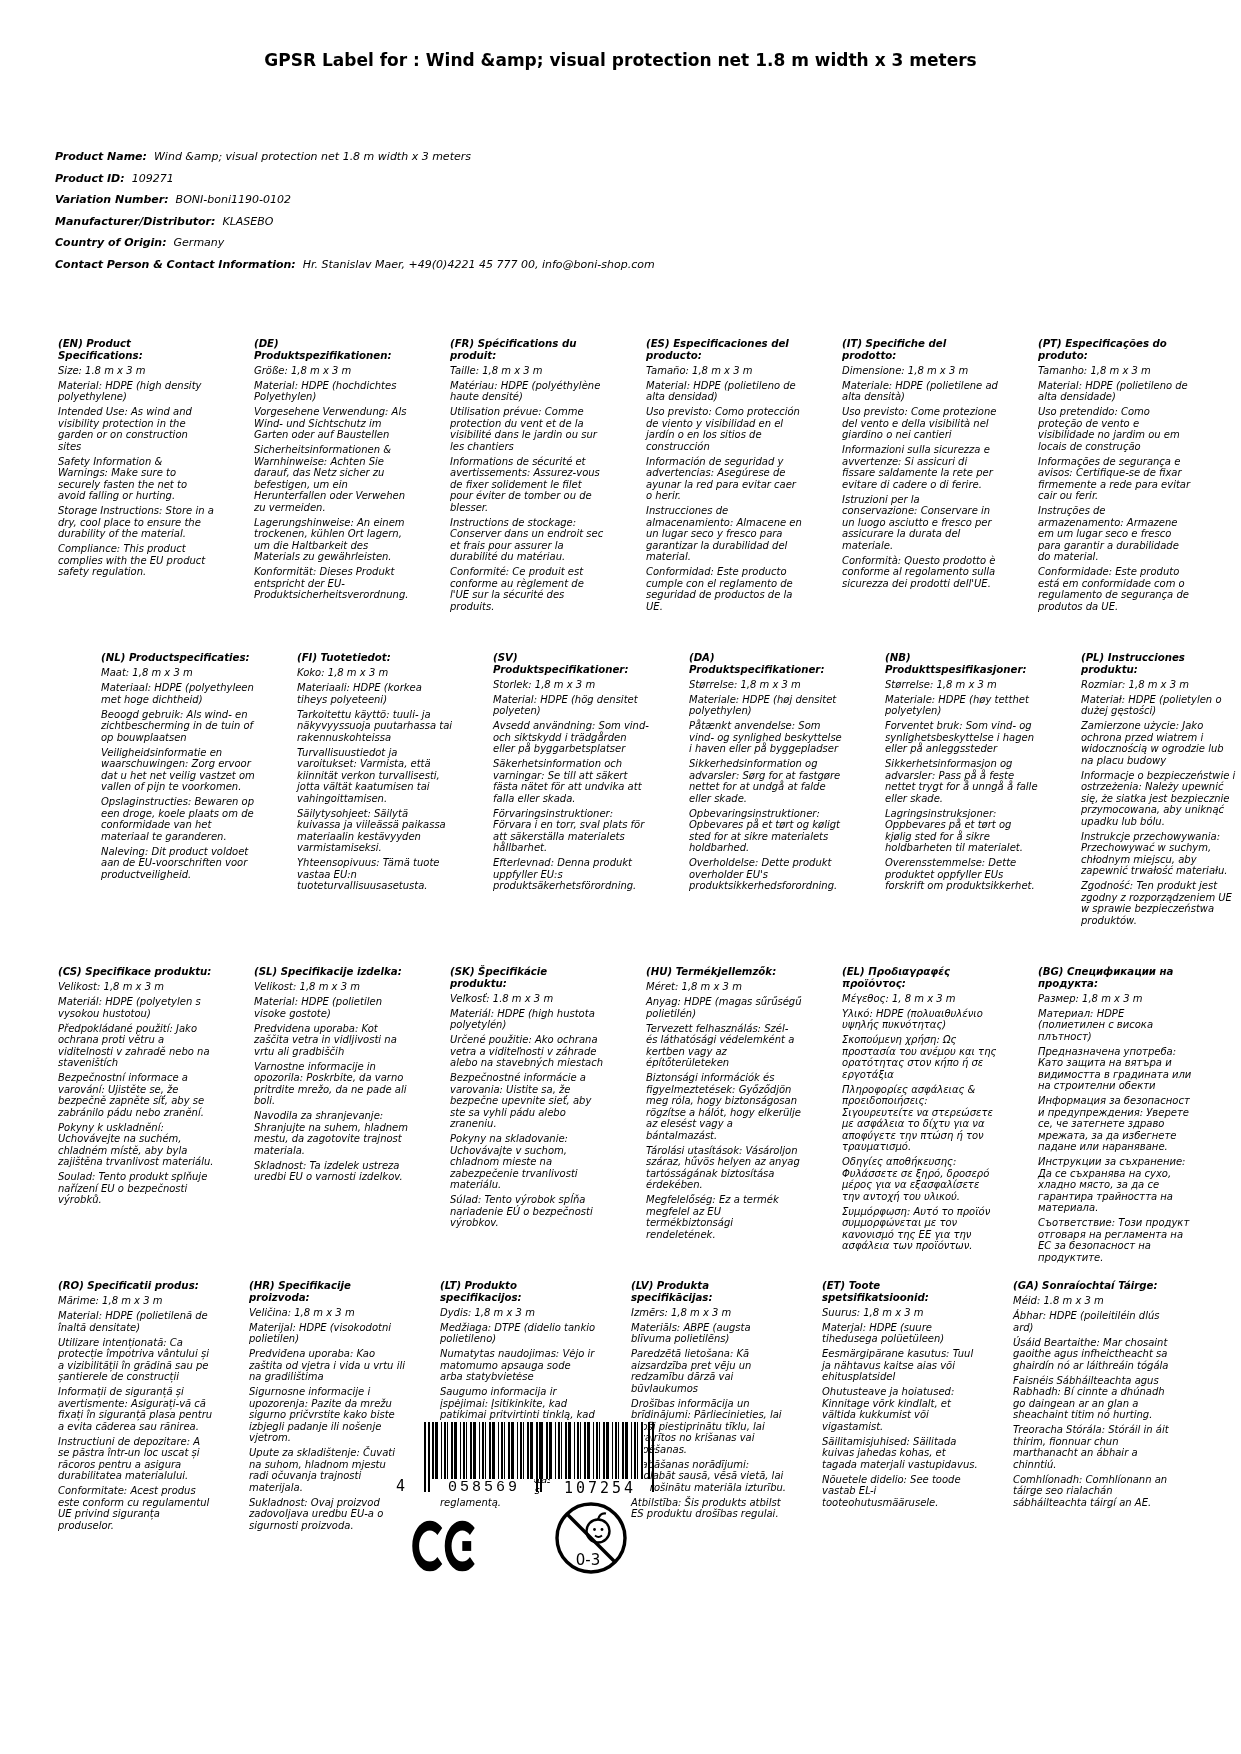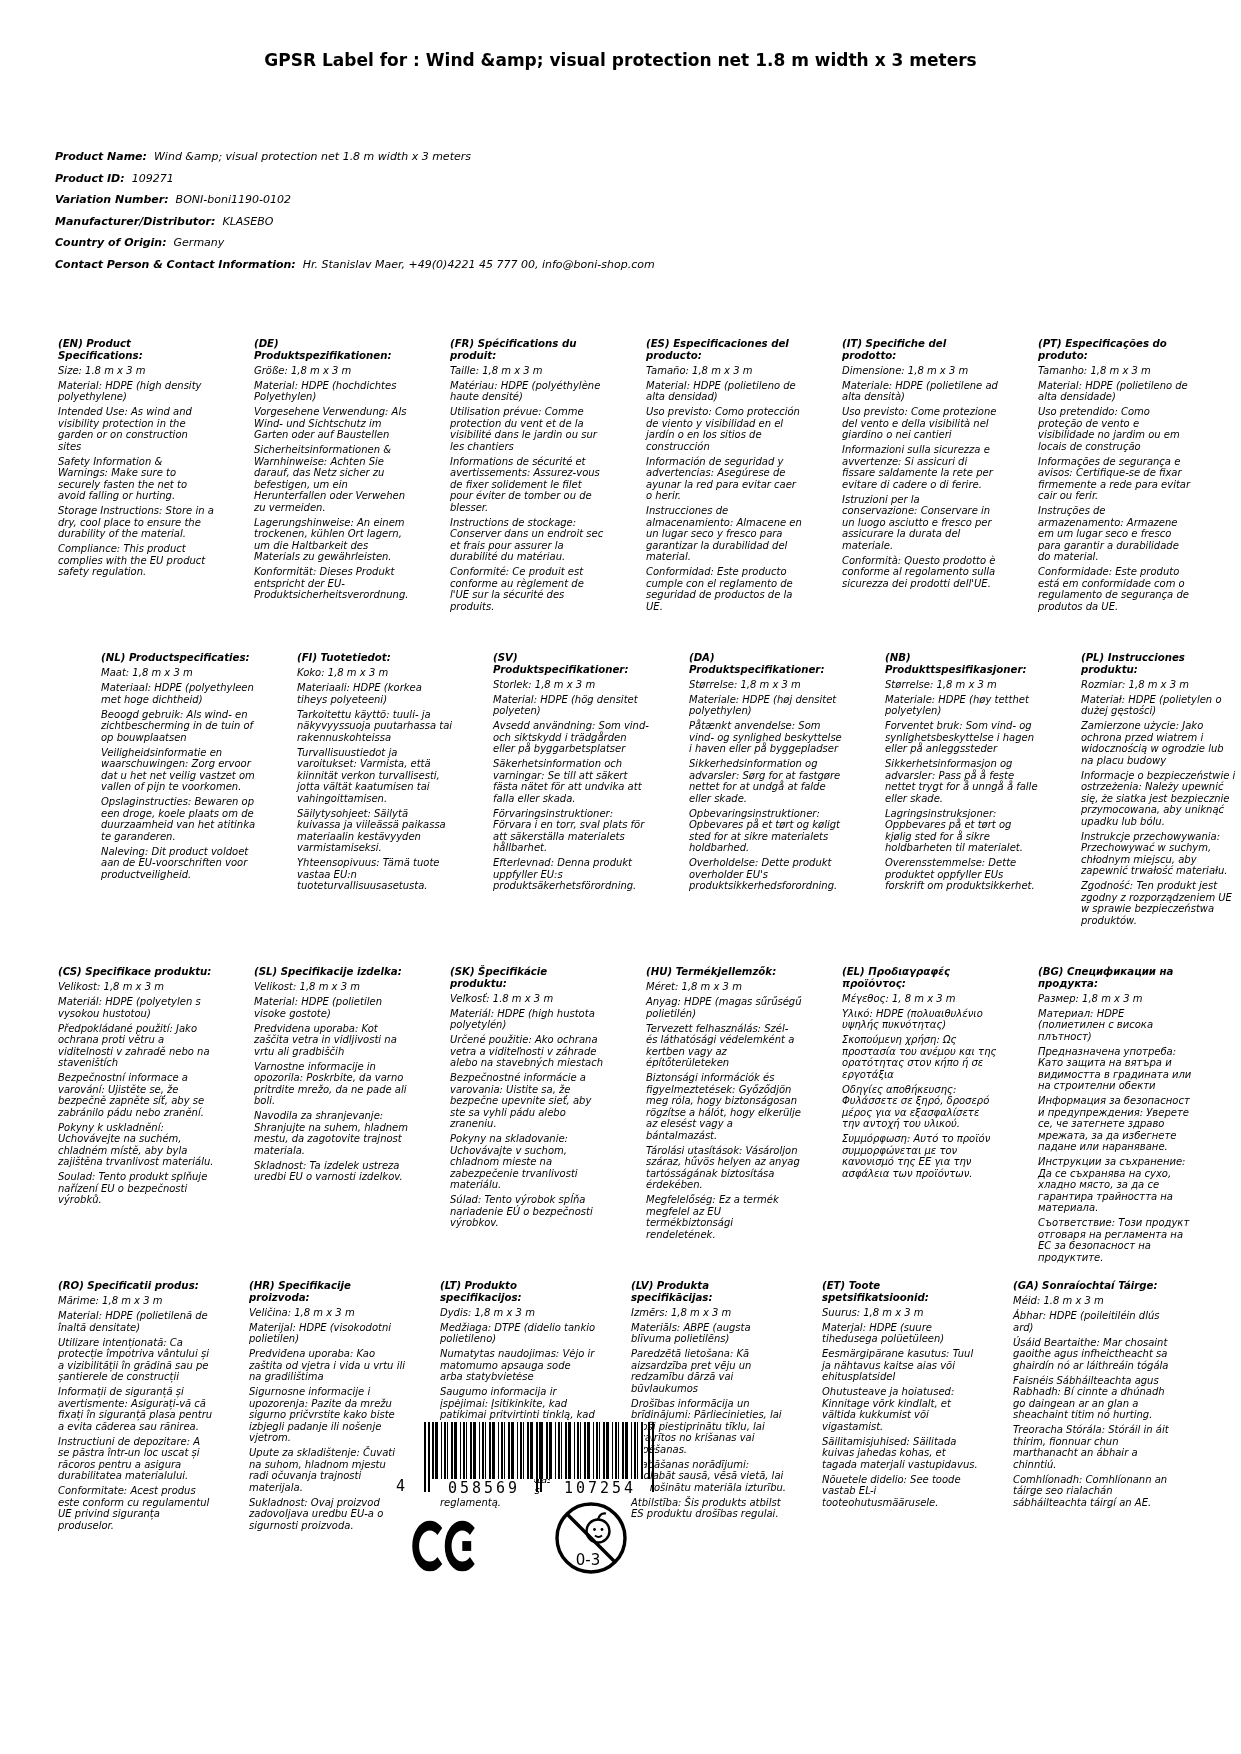--- a/index.html
+++ b/index.html
@@ -38,21 +38,21 @@
   }
   .bc-guard{position:absolute;top:0;width:2px;height:70px;background:#000;}
   .bc-guard.gl1{left:34px;} .bc-guard.gl2{left:38px;}
   .bc-guard.gc1{left:146px;} .bc-guard.gc2{left:150px;}
   .bc-guard.gr1{left:258px;} .bc-guard.gr2{left:262px;}
   .bc-num{
     position:absolute;top:57px;font-family:"DejaVu Sans Mono","Liberation Mono",monospace;
     font-size:15px;letter-spacing:3px;background:#fff;
   }
   .bc-d0{left:6px;top:55px;letter-spacing:0;}
-  .bc-grp1{left:44px;width:100px;text-align:center;}
+  .bc-grp1{left:44px;width:100px;text-align:center;font-family:Liberation Mono, monospace;}
   .bc-grp2{left:160px;width:100px;text-align:center;}
   .ce-mark{position:absolute;left:412px;top:1518px;}
   .age-warning{position:absolute;left:552px;top:1498px;}
 </style>
 </head>
 <body>
 
 <div class="page-title">
   <span class="page-title-inner">GPSR Label for : Wind &amp;amp; visual protection net 1.8 m width x 3 meters</span>
 </div>
@@ -139,21 +139,21 @@
       <p class="block-para">Conformidade: Este produto está em conformidade com o regulamento de segurança de produtos da UE.</p>
     </div>
 </div>
 <div class="lang-row" id="row-1">
   <div class="block">
     <p class="block-title">(NL) Productspecificaties:</p>
   <p class="block-para">Maat: 1,8 m x 3 m</p>
       <p class="block-para">Materiaal: HDPE (polyethyleen met hoge dichtheid)</p>
       <p class="block-para">Beoogd gebruik: Als wind- en zichtbescherming in de tuin of op bouwplaatsen</p>
       <p class="block-para">Veiligheidsinformatie en waarschuwingen: Zorg ervoor dat u het net veilig vastzet om vallen of pijn te voorkomen.</p>
-      <p class="block-para">Opslaginstructies: Bewaren op een droge, koele plaats om de duurzaamheid van het atitinka te garanderen.</p>
+      <p class="block-para">Opslaginstructies: Bewaren op een droge, koele plaats om de conformidade van het materiaal te garanderen.</p>
       <p class="block-para">Naleving: Dit product voldoet aan de EU-voorschriften voor productveiligheid.</p>
     </div>
 
   <div class="block">
     <p class="block-title">(FI) Tuotetiedot:</p>
   <p class="block-para">Koko: 1,8 m x 3 m</p>
       <p class="block-para">Materiaali: HDPE (korkea tiheys polyeteeni)</p>
       <p class="block-para">Tarkoitettu käyttö: tuuli- ja näkyvyyssuoja puutarhassa tai rakennuskohteissa</p>
       <p class="block-para">Turvallisuustiedot ja varoitukset: Varmista, että kiinnität verkon turvallisesti, jotta vältät kaatumisen tai vahingoittamisen.</p>
       <p class="block-para">Säilytysohjeet: Säilytä kuivassa ja viileässä paikassa materiaalin kestävyyden varmistamiseksi.</p>
@@ -239,20 +239,21 @@
       <p class="block-para">Biztonsági információk és figyelmeztetések: Győződjön meg róla, hogy biztonságosan rögzítse a hálót, hogy elkerülje az elesést vagy a bántalmazást.</p>
       <p class="block-para">Tárolási utasítások: Vásároljon száraz, hűvös helyen az anyag tartósságának biztosítása érdekében.</p>
       <p class="block-para">Megfelelőség: Ez a termék megfelel az EU termékbiztonsági rendeletének.</p>
     </div>
 
   <div class="block">
     <p class="block-title">(EL) Προδιαγραφές προϊόντος:</p>
   <p class="block-para">Μέγεθος: 1, 8 m x 3 m</p>
       <p class="block-para">Υλικό: HDPE (πολυαιθυλένιο υψηλής πυκνότητας)</p>
       <p class="block-para">Σκοπούμενη χρήση: Ως προστασία του ανέμου και της ορατότητας στον κήπο ή σε εργοτάξια</p>
+      <p class="block-para">Πληροφορίες ασφάλειας &amp; προειδοποιήσεις: Σιγουρευτείτε να στερεώσετε με ασφάλεια το δίχτυ για να αποφύγετε την πτώση ή τον τραυματισμό.</p>
       <p class="block-para">Οδηγίες αποθήκευσης: Φυλάσσετε σε ξηρό, δροσερό μέρος για να εξασφαλίσετε την αντοχή του υλικού.</p>
       <p class="block-para">Συμμόρφωση: Αυτό το προϊόν συμμορφώνεται με τον κανονισμό της ΕΕ για την ασφάλεια των προϊόντων.</p>
     </div>
 
   <div class="block">
     <p class="block-title">(BG) Спецификации на продукта:</p>
   <p class="block-para">Размер: 1,8 m x 3 m</p>
       <p class="block-para">Материал: HDPE (полиетилен с висока плътност)</p>
       <p class="block-para">Предназначена употреба: Като защита на вятъра и видимостта в градината или на строителни обекти</p>
       <p class="block-para">Информация за безопасност и предупреждения: Уверете се, че затегнете здраво мрежата, за да избегнете падане или нараняване.</p>

